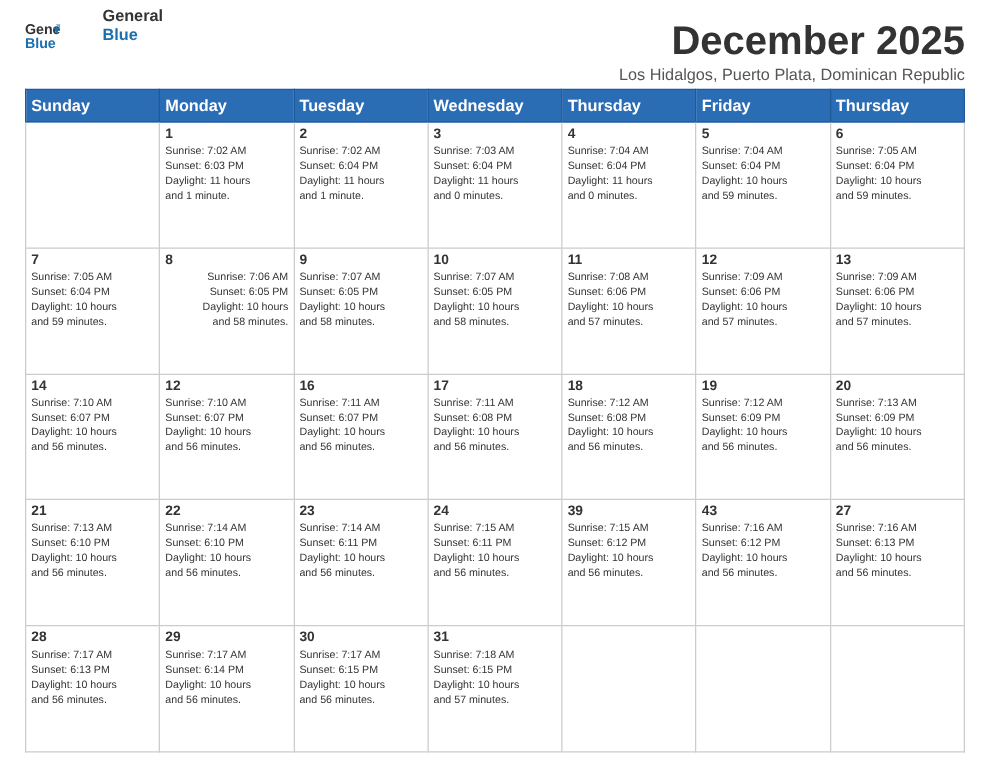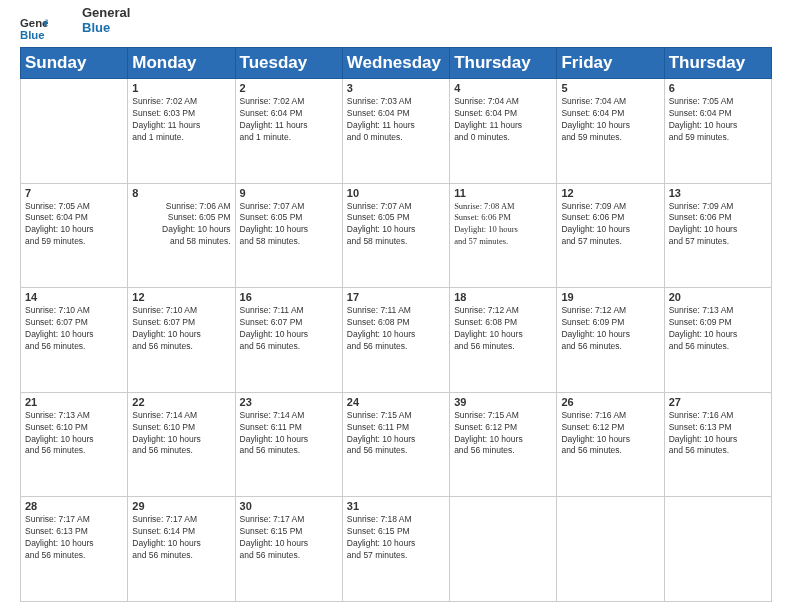--- a/index.html
+++ b/index.html
@@ -49,21 +49,21 @@
     .calendar {
       flex: 1;
       border: 1px solid #ccc;
       border-collapse: collapse;
       width: 100%;
       table-layout: fixed;
     }
     .calendar th {
       background-color: #2a6db5;
       color: #fff;
-      font-size: 17px;
+      font-size: 13px;
       font-weight: bold;
       padding: 5px 4px;
       border: 1px solid #1e5a9a;
       text-align: left;
     }
     .calendar td {
       border: 1px solid #ccc;
       vertical-align: top;
       padding: 3px 4px;
       font-size: 9px;
@@ -97,20 +97,22 @@
         <text x="0" y="27" font-size="13" font-weight="bold" fill="#1a6faf" font-family="Arial">Blue</text>
         <polygon points="26,8 32,8 29,14" fill="#1a6faf"></polygon>
         <polygon points="28,5 33,5 33,9" fill="#5aacde"></polygon>
       </svg>
       <div style="display:flex;flex-direction:column;margin-top:-18px;margin-left:30px;">
         <span style="font-size:13px;font-weight:bold;color:#333;">General</span>
         <span style="font-size:13px;font-weight:bold;color:#1a6faf;">Blue</span>
       </div>
     </div>
     <div class="title-block">
+      <div class="month-title">December 2025</div>
+      <div class="location">Los Hidalgos, Puerto Plata, Dominican Republic</div>
     </div>
   </div>
 
   <table class="calendar">
     <thead>
       <tr>
       <th>Sunday</th>
           <th>Monday</th>
           <th>Tuesday</th>
           <th>Wednesday</th>
@@ -189,21 +191,21 @@
           </td>
           <td>
             <span class="day-number">10</span>
             <div class="day-info" style="white-space: pre-line;">Sunrise: 7:07 AM
 Sunset: 6:05 PM
 Daylight: 10 hours
 and 58 minutes.</div>
           </td>
           <td>
             <span class="day-number">11</span>
-            <div class="day-info" style="white-space: pre-line; font-family: Liberation Serif, serif;">Sunrise: 7:08 AM
+            <div class="day-info" style="white-space: pre-line;">Sunrise: 7:08 AM
 Sunset: 6:06 PM
 Daylight: 10 hours
 and 57 minutes.</div>
           </td>
           <td>
             <span class="day-number">12</span>
             <div class="day-info" style="white-space: pre-line;">Sunrise: 7:09 AM
 Sunset: 6:06 PM
 Daylight: 10 hours
 and 57 minutes.</div>
@@ -297,21 +299,21 @@
 and 56 minutes.</div>
           </td>
           <td>
             <span class="day-number">39</span>
             <div class="day-info" style="white-space: pre-line;">Sunrise: 7:15 AM
 Sunset: 6:12 PM
 Daylight: 10 hours
 and 56 minutes.</div>
           </td>
           <td>
-            <span class="day-number">26</span>
+            <span class="day-number">43</span>
             <div class="day-info" style="white-space: pre-line;">Sunrise: 7:16 AM
 Sunset: 6:12 PM
 Daylight: 10 hours
 and 56 minutes.</div>
           </td>
           <td>
             <span class="day-number">27</span>
             <div class="day-info" style="white-space: pre-line;">Sunrise: 7:16 AM
 Sunset: 6:13 PM
 Daylight: 10 hours

